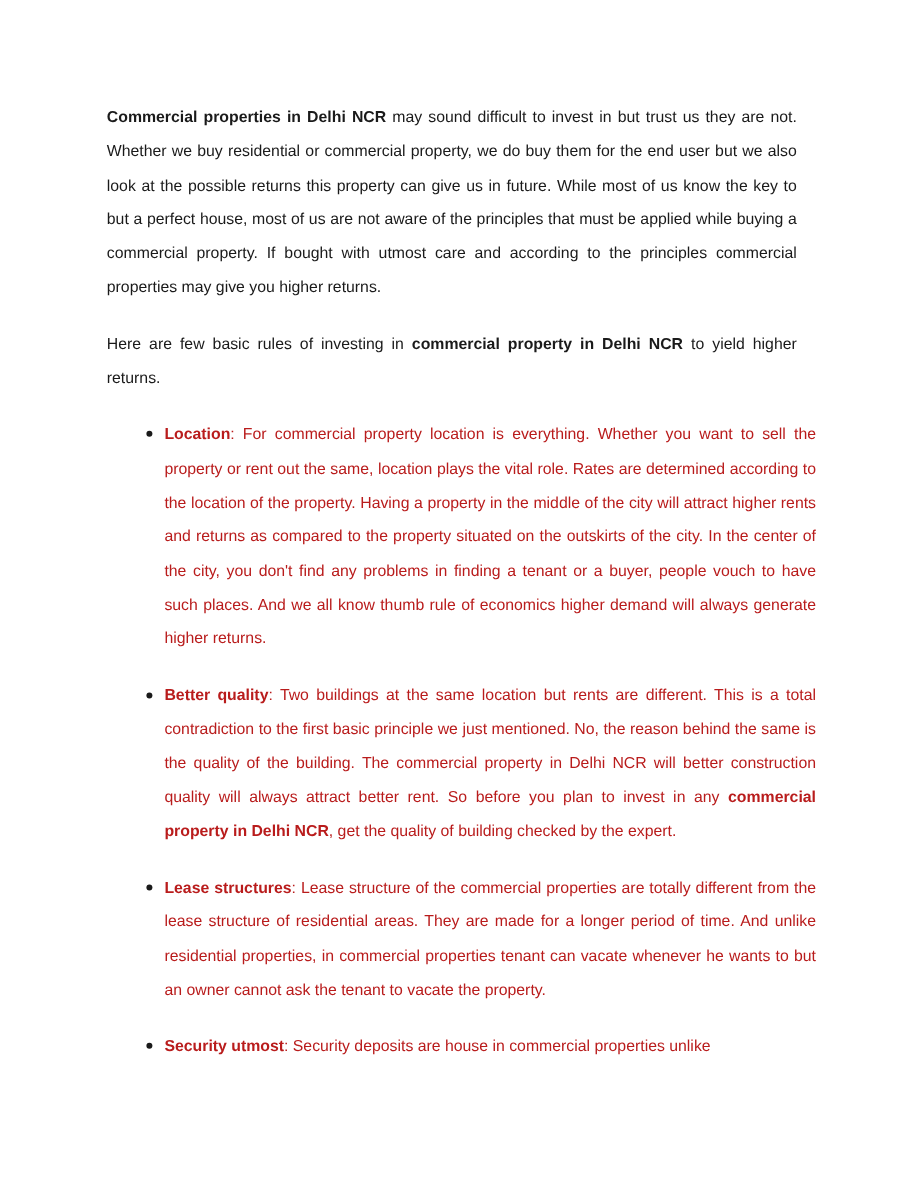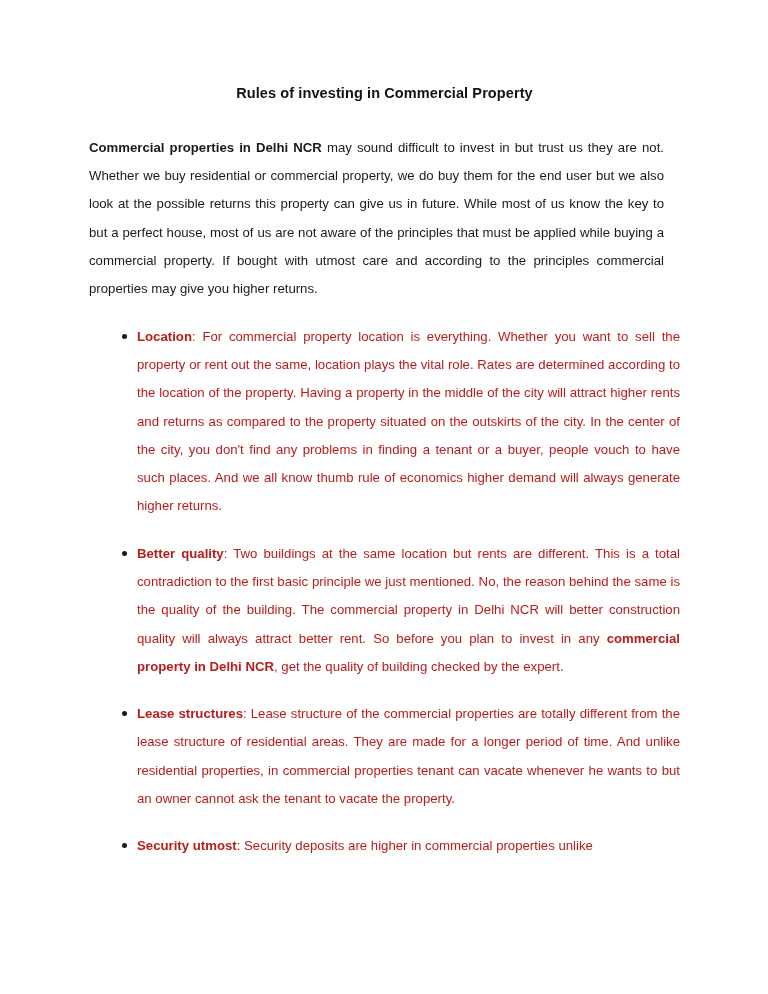--- a/index.html
+++ b/index.html
@@ -84,40 +84,42 @@
   b, .b { font-weight: bold; }
   .lead-in { font-weight: bold; }
   .last-partial { text-align: justify; }
 </style>
 </head>
 <body>
 
 <div class="page">
   <div class="content">
 
-    <h1 class="doc-title">Rules of investing in Commercial Property</h1>
 
     <p class="para">
       <span class="lead-in">Commercial properties in Delhi NCR</span><span> may sound difficult to invest in but trust us they are not. Whether we buy residential or commercial property, we do buy them for the end user but we also look at the possible returns this property can give us in future. While most of us know the key to but a perfect house, most of us are not aware of the principles that must be applied while buying a commercial property. If bought with utmost care and according to the principles commercial properties may give you higher returns.</span>
     </p>
 
+    <p class="para">
+      <span>Here are few basic rules of investing in </span><span class="b">commercial property in Delhi NCR</span><span> to yield higher returns.</span>
+    </p>
 
     <ul class="bullet-list">
 
       <li class="bullet-item">
         <span class="bullet-marker"></span><span class="lead-in">Location</span><span>: </span><span>For commercial property location is everything. Whether you want to sell the property or rent out the same, location plays the vital role. Rates are determined according to the location of the property. Having a property in the middle of the city will attract higher rents and returns as compared to the property situated on the outskirts of the city. In the center of the city, you don't find any problems in finding a tenant or a buyer, people vouch to have such places. And we all know thumb rule of economics higher demand will always generate higher returns.</span>
       </li>
 
       <li class="bullet-item">
         <span class="bullet-marker"></span><span class="lead-in">Better quality</span><span>: </span><span>Two buildings at the same location but rents are different. This is a total contradiction to the first basic principle we just mentioned. No, the reason behind the same is the quality of the building. The commercial property in Delhi NCR will better construction quality will always attract better rent. So before you plan to invest in any </span><span class="b">commercial property in Delhi NCR</span><span>, get the quality of building checked by the expert.</span>
       </li>
 
       <li class="bullet-item">
         <span class="bullet-marker"></span><span class="lead-in">Lease structures</span><span>: </span><span>Lease structure of the commercial properties are totally different from the lease structure of residential areas. They are made for a longer period of time. And unlike residential properties, in commercial properties tenant can vacate whenever he wants to but an owner cannot ask the tenant to vacate the property.</span>
       </li>
 
       <li class="bullet-item last-partial">
-        <span class="bullet-marker"></span><span class="lead-in">Security utmost</span><span>: </span><span>Security deposits are higher in commercial properties unlike</span>
+        <span class="bullet-marker"></span><span class="lead-in">Security utmost</span><span>: </span><span>Security deposits are house in commercial properties unlike</span>
       </li>
 
     </ul>
   </div>
 </div>
 
 </body></html>

